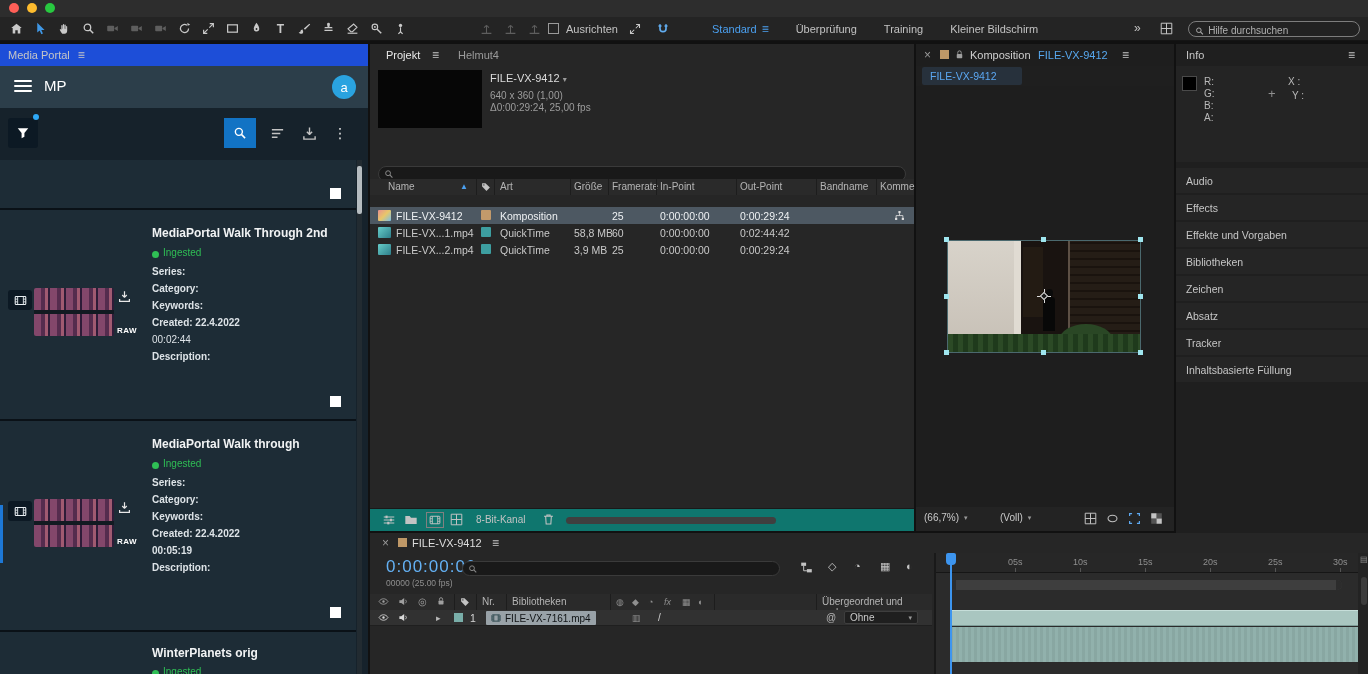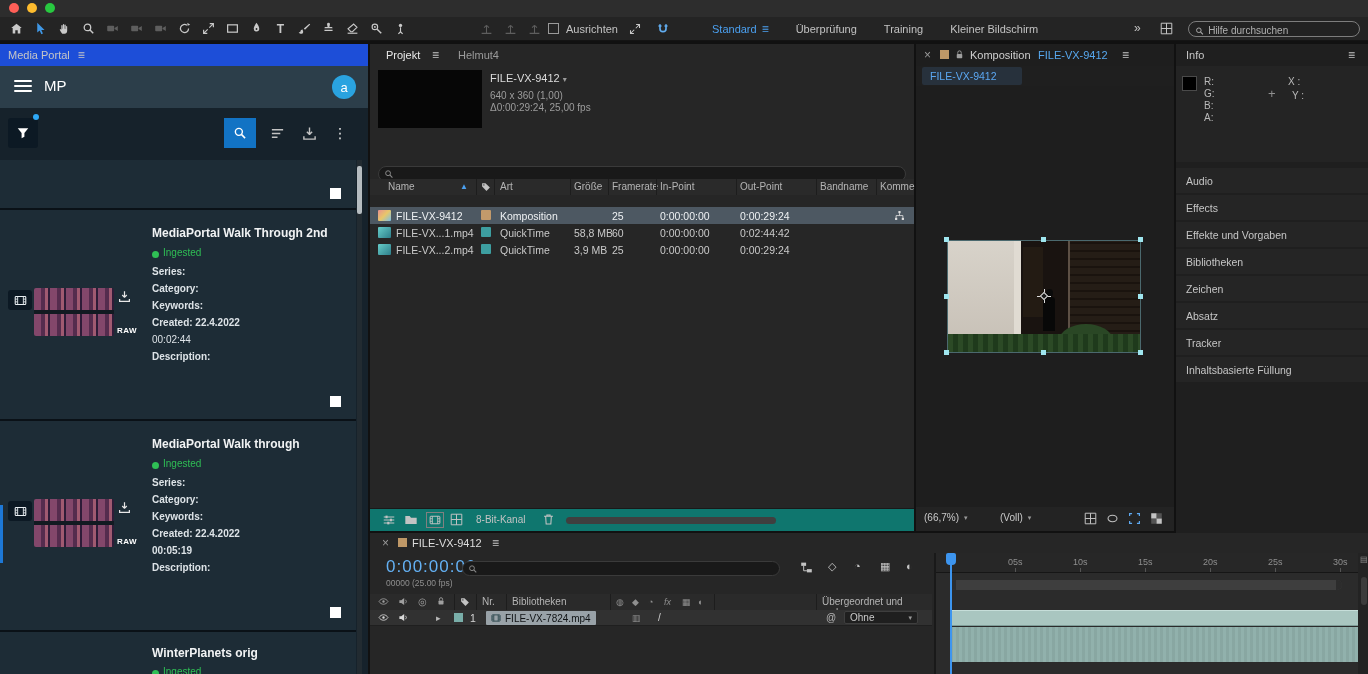--- a/index.html
+++ b/index.html
@@ -773,21 +773,21 @@
               <use href="#spk"></use>
             </svg>
           </span>
         <span class="a t9" style="left:66px;top:3px;color:#b9b9b9">▸</span>
         <div class="a" style="left:84px;top:3px;width:9px;height:9px;background:#79aea9"></div>
         <span class="a" style="left:100px;top:2px;font-size:10.5px;color:#d6d6d6">1</span>
         <div class="a namepill" style="left:116px;top:1px;height:14px">
           <svg class="s" width="10" height="10" style="color:#1c3a40">
               <use href="#filmic"></use>
             </svg>
-          <span>FILE-VX-7824.mp4</span>
+          <span>FILE-VX-7161.mp4</span>
         </div>
         <span class="a t9" style="left:262px;top:3px;color:#8f8f8f">▥</span>
         <span class="a" style="left:288px;top:2px;font-size:10px;color:#cfcfcf">/</span>
         <span class="a" style="left:456px;top:2px;font-size:10px;color:#b5b5b5">@</span>
         <div class="a parentdd" style="left:474px;top:1px;width:74px;height:13px">
           <span>Ohne</span>
           <span style="font-size:7px;color:#9a9a9a">▾</span>
         </div>
       </div>
     </div>

